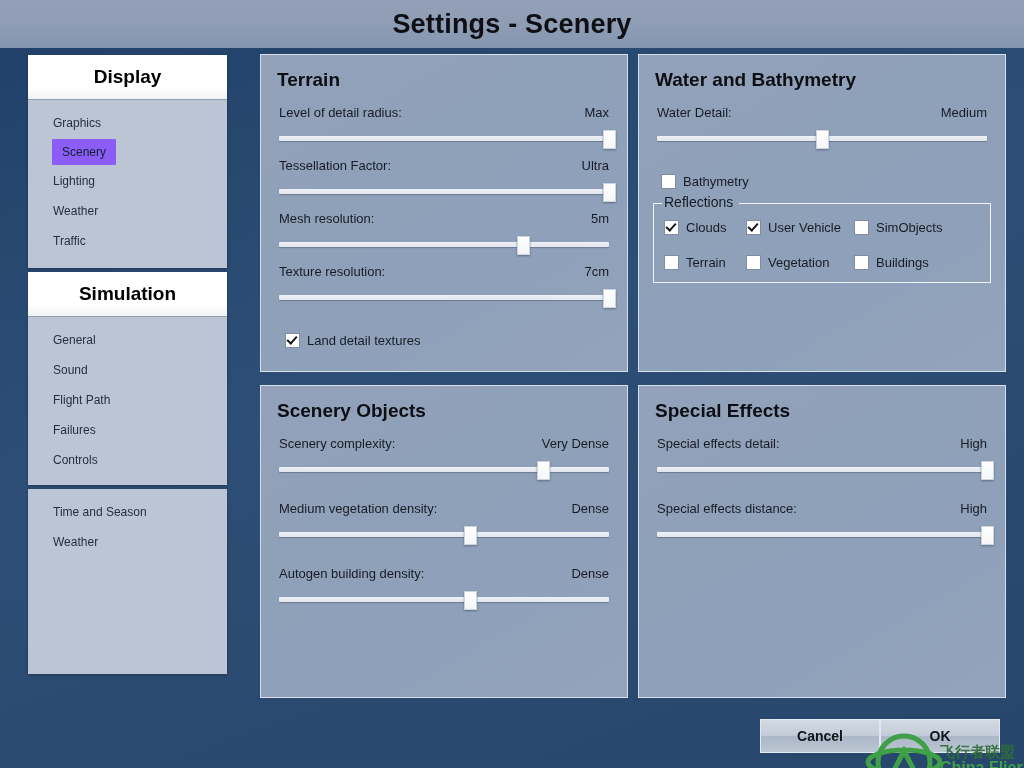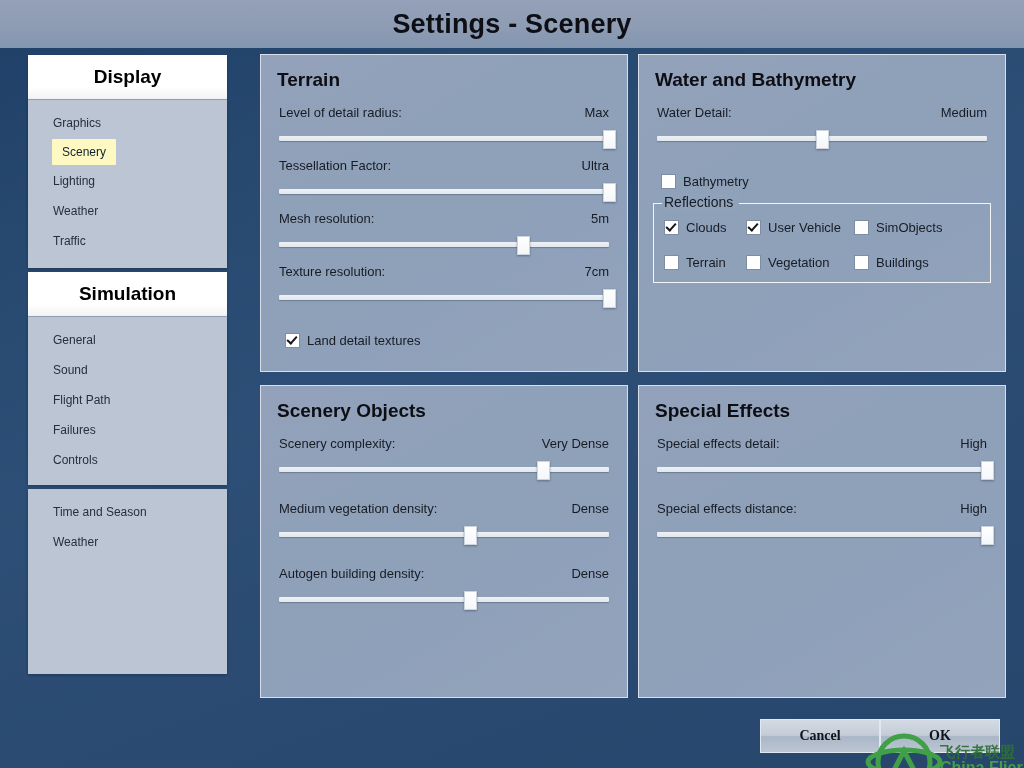--- a/index.html
+++ b/index.html
@@ -57,21 +57,21 @@
     box-shadow: 0 1px 3px rgba(0,0,0,0.28);
   }
   .side-item {
     font-size: 12px;
     color: #23303f;
     padding: 5px 0 5px 25px;
     line-height: 18px;
     cursor: default;
   }
   .side-item.selected {
-    background: #fef9c3;
+    background: #8b5cf6;
     color: #132030;
     display: inline-block;
     padding: 4px 10px 4px 10px;
     margin-left: 24px;
     border-radius: 1px;
   }
   .side-item-wrap { padding: 1px 0; }
   #grp-display .side-body { min-height: 150px; }
   #grp-simulation .side-body { min-height: 150px; }
   #grp-world .side-body { min-height: 167px; }
@@ -186,21 +186,20 @@
     background: linear-gradient(180deg, #d3dae3 0%, #c3ccd8 48%, #aab7c7 52%, #bcc6d3 100%);
     border: 1px solid #e2e8f0;
     display: flex;
     align-items: center;
     justify-content: center;
     font-size: 14px;
     font-weight: bold;
     color: #10141a;
     box-sizing: border-box;
     cursor: default;
-    font-family: Liberation Serif, serif;
   }
 
   
   #watermark {
     position: absolute;
     left: 862px; top: 729px;
     width: 162px; height: 68px;
     pointer-events: none;
   }
   #wm-cn {

